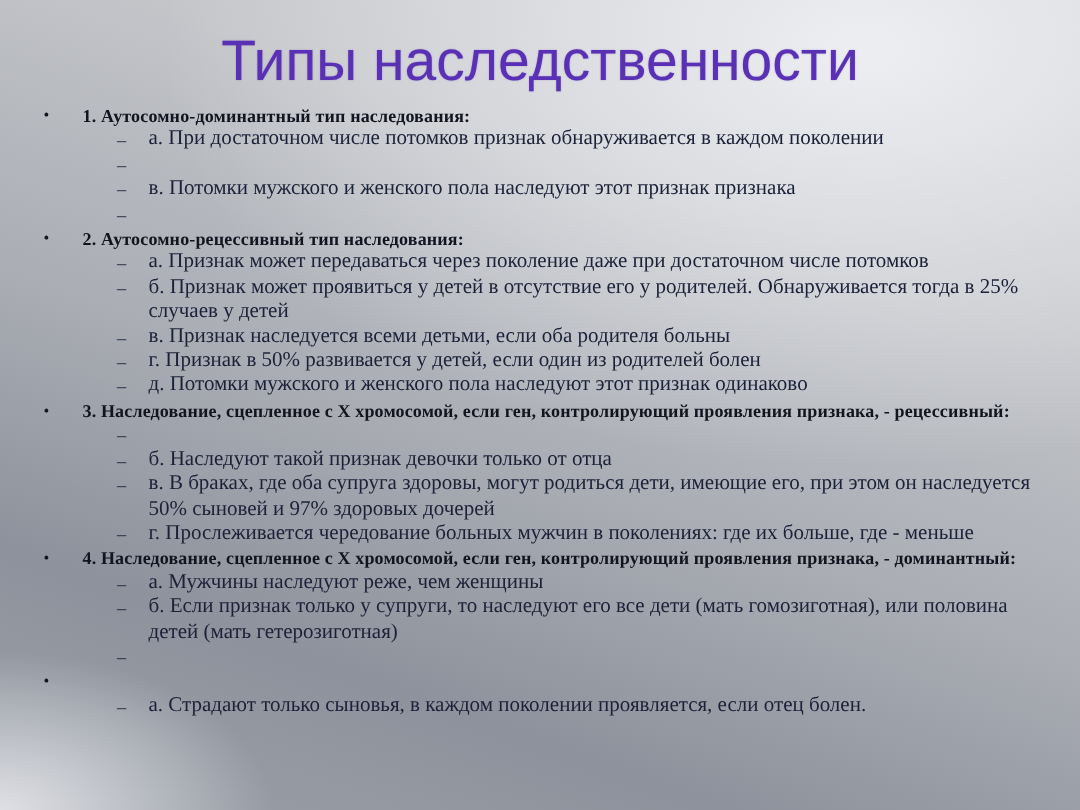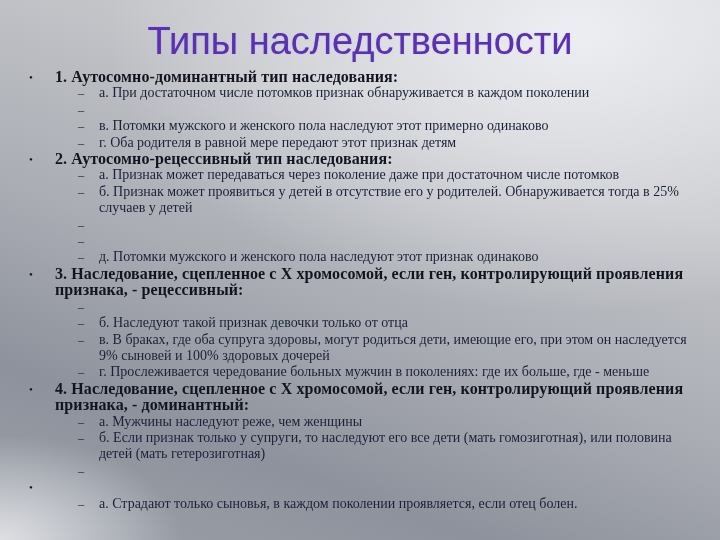--- a/index.html
+++ b/index.html
@@ -47,21 +47,21 @@
   }
   .bullet {
     flex: 0 0 26px;
     font-size: 11px;
     line-height: 16.4px;
     color: #12141f;
   }
   .heading-text {
     flex: 1;
     font-weight: bold;
-    font-size: 16px;
+    font-size: 12px;
     line-height: 16.4px;
     color: #12141f;
     letter-spacing: 0.1px;
   }
   .item-row {
     display: flex;
     align-items: flex-start;
     padding-left: 78px;
     padding-right: 30px;
   }
@@ -91,66 +91,67 @@
         </div>
         <div class="item-row">
           <span class="dash">–</span>
           <span class="item-text">а. При достаточном числе потомков признак обнаруживается в каждом поколении</span>
         </div>
         <div class="item-row">
           <span class="dash">–</span>
         </div>
         <div class="item-row">
           <span class="dash">–</span>
-          <span class="item-text">в. Потомки мужского и женского пола наследуют этот примерно одинаково</span>
+          <span class="item-text">в. Потомки мужского и женского пола наследуют этот признак признака</span>
         </div>
         <div class="item-row">
           <span class="dash">–</span>
-          <span class="item-text">г. Оба родителя в равной мере передают этот признак детям</span>
         </div>
       </div>
       <div class="section">
         <div class="heading-row">
           <span class="bullet">•</span>
           <span class="heading-text">2. Аутосомно-рецессивный тип наследования:</span>
         </div>
         <div class="item-row">
           <span class="dash">–</span>
           <span class="item-text">а. Признак может передаваться через поколение даже при достаточном числе потомков</span>
         </div>
         <div class="item-row">
           <span class="dash">–</span>
           <span class="item-text">б. Признак может проявиться у детей в отсутствие его у родителей. Обнаруживается тогда в 25% случаев у детей</span>
         </div>
         <div class="item-row">
           <span class="dash">–</span>
+          <span class="item-text">в. Признак наследуется всеми детьми, если оба родителя больны</span>
         </div>
         <div class="item-row">
           <span class="dash">–</span>
+          <span class="item-text">г. Признак в 50% развивается у детей, если один из родителей болен</span>
         </div>
         <div class="item-row">
           <span class="dash">–</span>
           <span class="item-text">д. Потомки мужского и женского пола наследуют этот признак одинаково</span>
         </div>
       </div>
       <div class="section">
         <div class="heading-row">
           <span class="bullet">•</span>
           <span class="heading-text">3. Наследование, сцепленное с X хромосомой, если ген, контролирующий проявления признака, - рецессивный:</span>
         </div>
         <div class="item-row">
           <span class="dash">–</span>
         </div>
         <div class="item-row">
           <span class="dash">–</span>
           <span class="item-text">б. Наследуют такой признак девочки только от отца</span>
         </div>
         <div class="item-row">
           <span class="dash">–</span>
-          <span class="item-text">в. В браках, где оба супруга здоровы, могут родиться дети, имеющие его, при этом он наследуется 9% сыновей и 100% здоровых дочерей</span>
+          <span class="item-text">в. В браках, где оба супруга здоровы, могут родиться дети, имеющие его, при этом он наследуется 50% сыновей и 97% здоровых дочерей</span>
         </div>
         <div class="item-row">
           <span class="dash">–</span>
           <span class="item-text">г. Прослеживается чередование больных мужчин в поколениях: где их больше, где - меньше</span>
         </div>
       </div>
       <div class="section">
         <div class="heading-row">
           <span class="bullet">•</span>
           <span class="heading-text">4. Наследование, сцепленное с X хромосомой, если ген, контролирующий проявления признака, - доминантный:</span>

